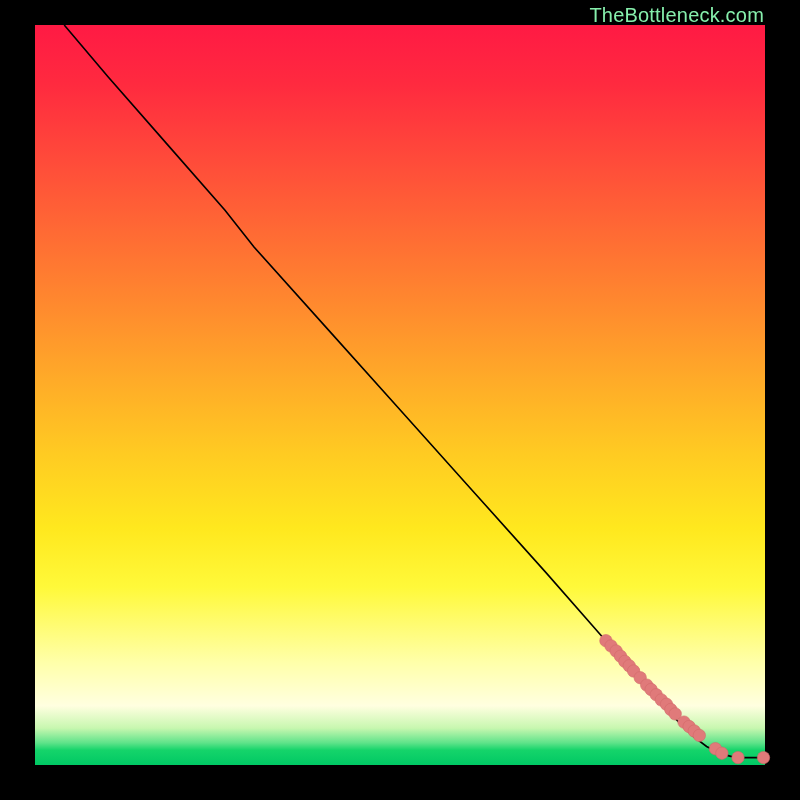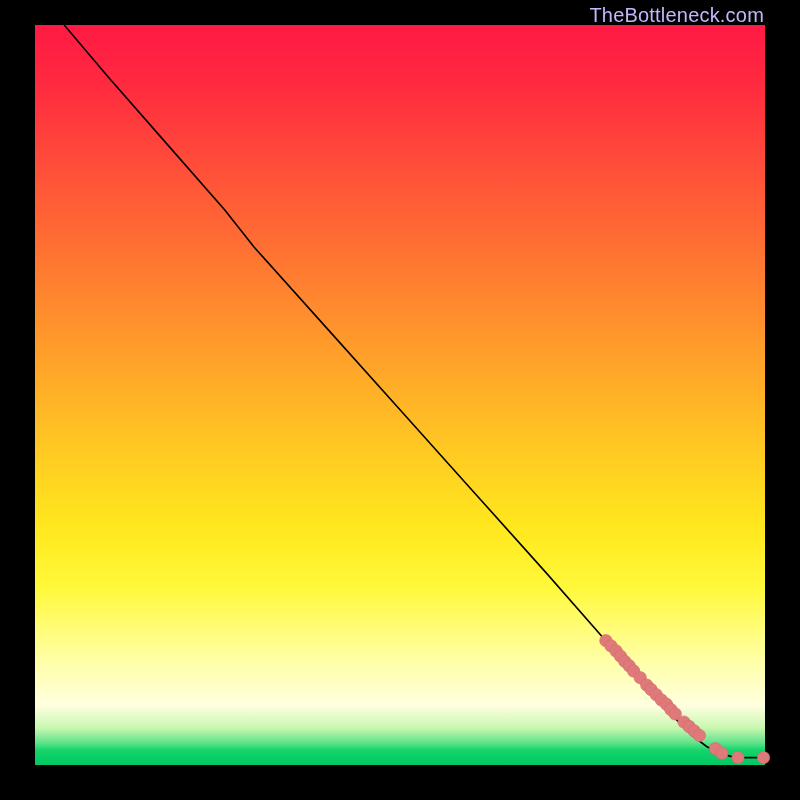--- a/index.html
+++ b/index.html
@@ -40,21 +40,21 @@
       #c8f7b0 95%,
       #5fe38a 97%,
       #15d46a 98%,
       #00c864 100%
     );
   }
   .attribution {
     position: absolute;
     top: 4px;
     right: 36px;
-    color: #c4b5fd;
+    color: #86efac;
     font-size: 20px;
     font-weight: 400;
     letter-spacing: 0.2px;
   }
   svg.overlay {
     position: absolute;
     left: 0;
     top: 0;
     width: 730px;
     height: 740px;

